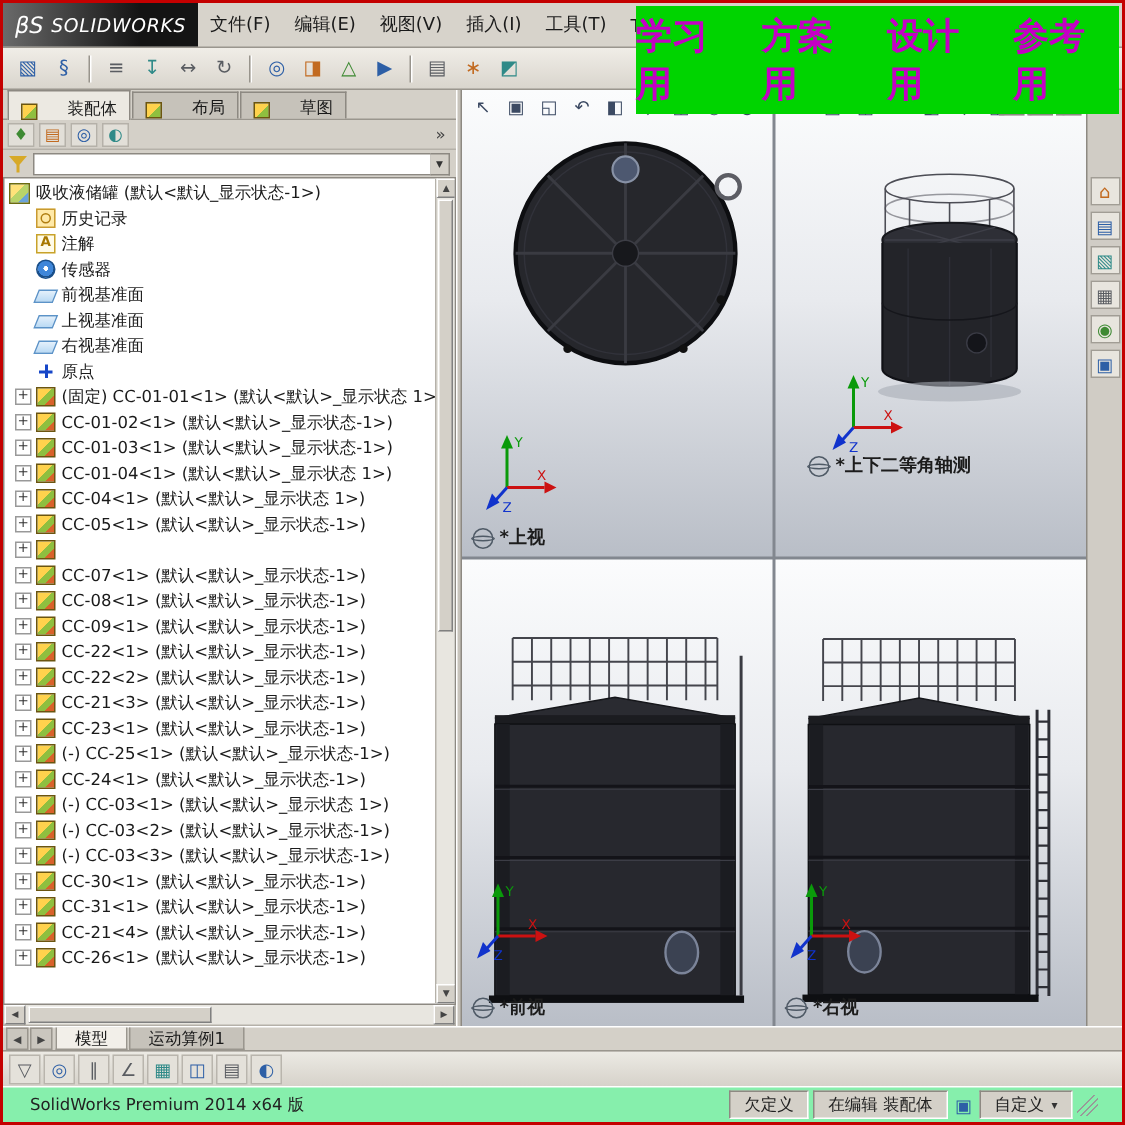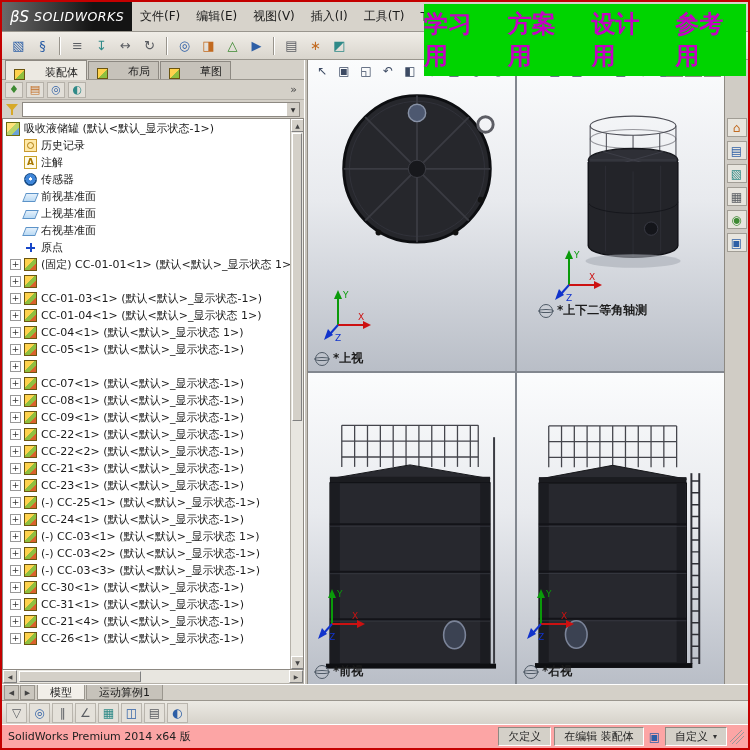--- a/index.html
+++ b/index.html
@@ -106,21 +106,21 @@
 
   
   .bottom-tabs{height:16px;flex:none;display:flex;align-items:stretch;background:#d4d0c8;border-top:1px solid #fff;padding-left:2px}
   .bt-navs{display:flex;gap:1px;align-items:stretch}
   .bt-tabs{display:flex;gap:1px;align-items:stretch;margin-left:2px}
   .bt-nav{width:15px;display:flex;align-items:center;justify-content:center;font-size:7px;color:#444;background:#cac6be;border:1px solid #9a968e}
   .btab{display:flex;align-items:center;padding:0 12px;font-size:11px;background:#c6c2ba;border:1px solid #9a968e;border-top:none}
   .btab.active{background:#f2efe9}
   .bottom-toolbar{height:24px;flex:none;display:flex;align-items:center;gap:2px;padding-left:4px;background:linear-gradient(#eceae4,#d6d2ca);border-top:1px solid #9a968e}
   .bb-icon{width:21px;height:20px;display:flex;align-items:center;justify-content:center;font-size:12px;border:1px solid #b9b5ad;background:#e4e1da}
-  .statusbar{height:24px;flex:none;display:flex;align-items:center;background:#fca5a5;border-top:1px solid #fff;padding:0 4px;font-size:11px}
+  .statusbar{height:24px;flex:none;display:flex;align-items:center;background:#86efac;border-top:1px solid #fff;padding:0 16px;font-size:11px}
   .status-left{flex:1;padding-left:2px;color:#222}
   .status-right{display:flex;align-items:center;gap:3px}
   .status-item{border:1px solid;border-color:#8d8982 #fff #fff #8d8982;padding:1px 9px;background:#d4d0c8;color:#222}
   .status-doc-icon{color:#2d5fa6;font-size:12px;padding:0 2px}
   .custom{display:flex;align-items:center;gap:5px}
   .caret{font-size:8px;color:#333}
   .grip{width:14px;height:14px;background:linear-gradient(135deg,transparent 40%,#999 40% 45%,transparent 45% 55%,#999 55% 60%,transparent 60% 70%,#999 70% 75%,transparent 75%)}
 </style>
 </head>
 <body>
@@ -258,20 +258,21 @@
 
               <div class="tree-row">
                 <span class="expander">+</span>
                 <span class="ticon part"></span>
                 <span class="tlabel">(固定) CC-01-01&lt;1&gt; (默认&lt;默认&gt;_显示状态 1&gt;)</span>
               </div>
 
               <div class="tree-row">
                 <span class="expander">+</span>
                 <span class="ticon part"></span>
+                <span class="tlabel">CC-01-02&lt;1&gt; (默认&lt;默认&gt;_显示状态-1&gt;)</span>
               </div>
 
               <div class="tree-row">
                 <span class="expander">+</span>
                 <span class="ticon part"></span>
                 <span class="tlabel">CC-01-03&lt;1&gt; (默认&lt;默认&gt;_显示状态-1&gt;)</span>
               </div>
 
               <div class="tree-row">
                 <span class="expander">+</span>

